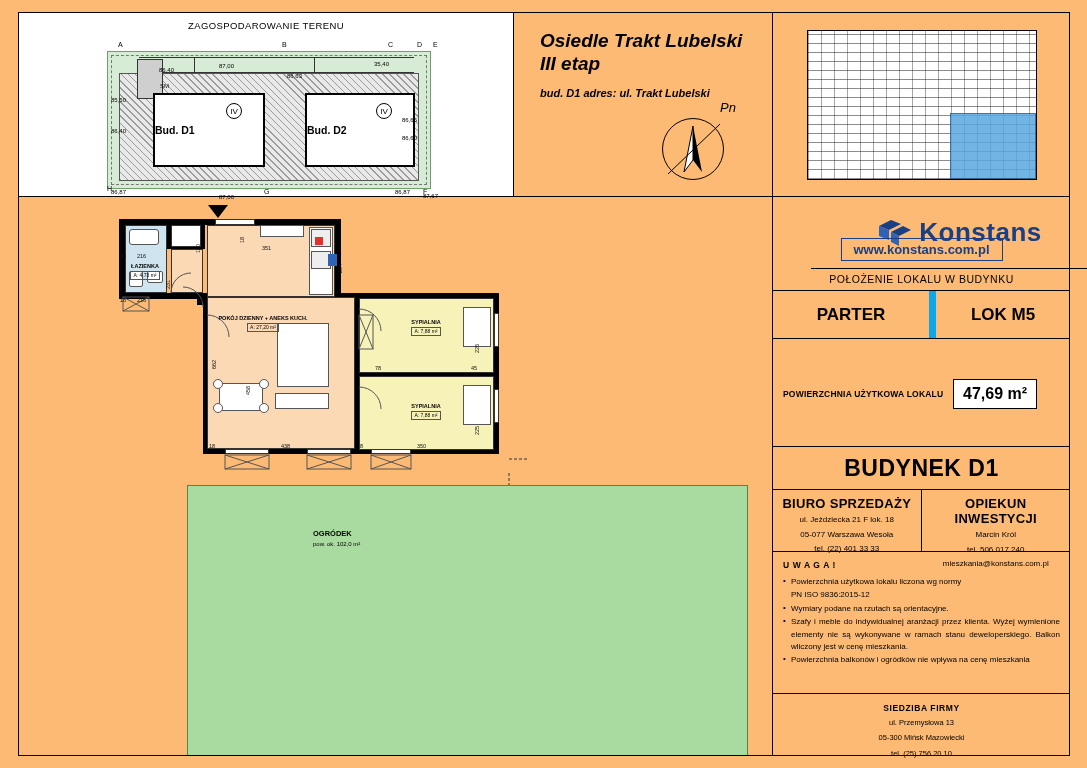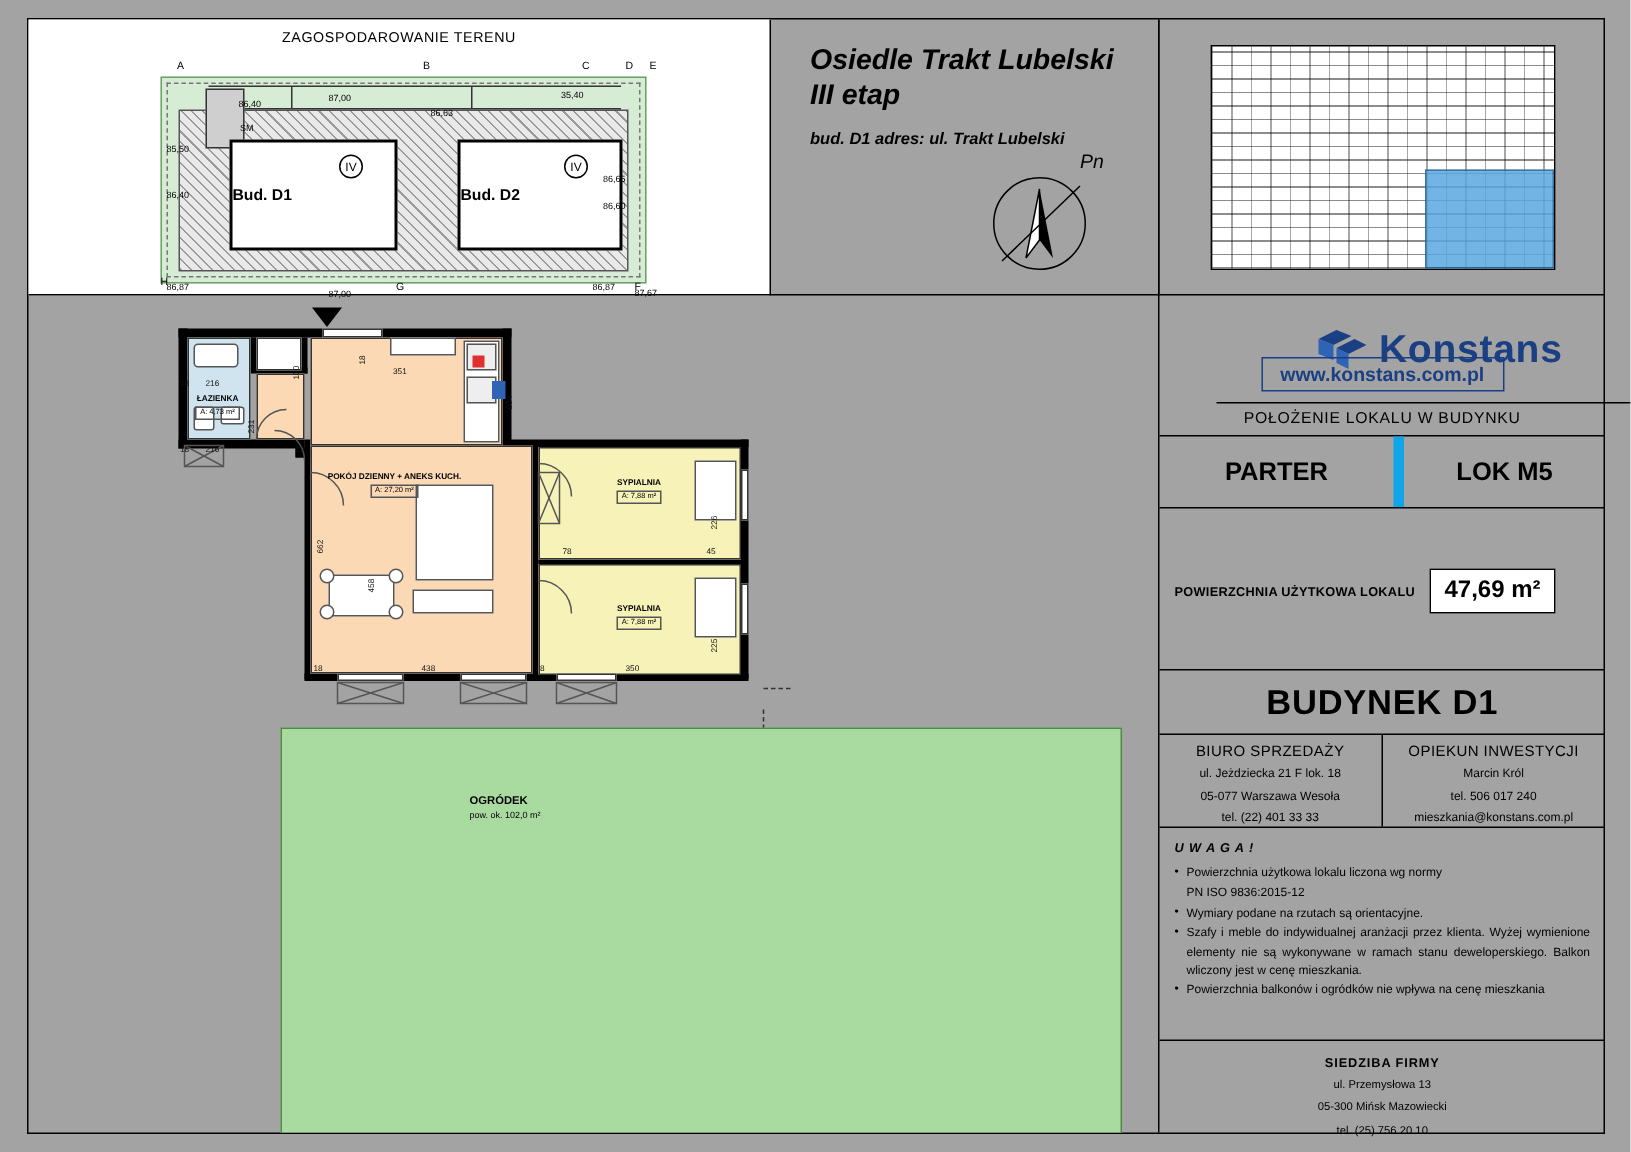--- a/index.html
+++ b/index.html
@@ -5,21 +5,21 @@
   * { box-sizing: border-box; }
   html, body {
     margin: 0; padding: 0;
     width: 1087px; height: 768px;
     background: #ffffff;
     font-family: "Liberation Sans", sans-serif;
   }
   #page {
     position: relative;
     width: 1087px; height: 768px;
-    background: #a3a3a3;
+    background: #fdba74;
     overflow: hidden;
   }
   .frame {
     position: absolute;
     left: 18px; top: 12px;
     width: 1052px; height: 744px;
     border: 1px solid #000;
   }
   
   .siteplan {
@@ -159,27 +159,27 @@
     justify-content: center; font-size: 23px; font-weight: bold; letter-spacing: .5px;
   }
   .contacts {
     position: absolute; left: 773px; top: 490px; width: 297px; height: 62px;
     border-bottom: 1px solid #000; display: flex;
   }
   .contact-cell {
     width: 50%; padding: 6px 4px 0; text-align: center;
   }
   .contact-cell.left { border-right: 1px solid #000; }
-  .contact-h { font-size: 10px; font-weight: normal; letter-spacing: .3px; }
+  .contact-h { font-size: 13px; font-weight: bold; letter-spacing: .3px; }
   .contact-l { font-size: 8px; line-height: 1.45; margin-top: 3px; }
   .uwaga {
     position: absolute; left: 773px; top: 552px; width: 297px; height: 142px;
     border-bottom: 1px solid #000; padding: 8px 10px 0 10px;
   }
-  .uwaga-h { font-size: 8.5px; font-weight: bold; letter-spacing: .6px; font-style: italic; }
+  .uwaga-h { font-size: 8.5px; font-weight: bold; letter-spacing: .6px; }
   .uwaga-list { margin: 6px 0 0 0; padding: 0; list-style: none; }
   .uwaga-list li {
     font-size: 8px; line-height: 1.55; text-align: justify; margin-bottom: 1px;
     padding-left: 8px; position: relative;
   }
   .uwaga-list li:before {
     content: "•"; position: absolute; left: 0; top: -1px;
   }
   .uwaga-list li.nobullet { padding-left: 8px; }
   .uwaga-list li.nobullet:before { content: ""; }

